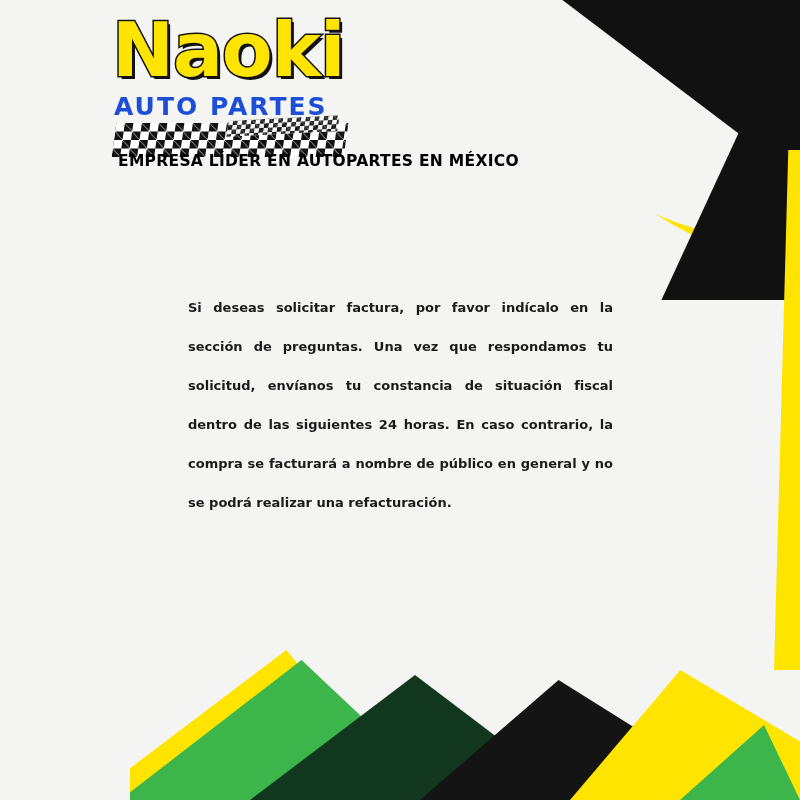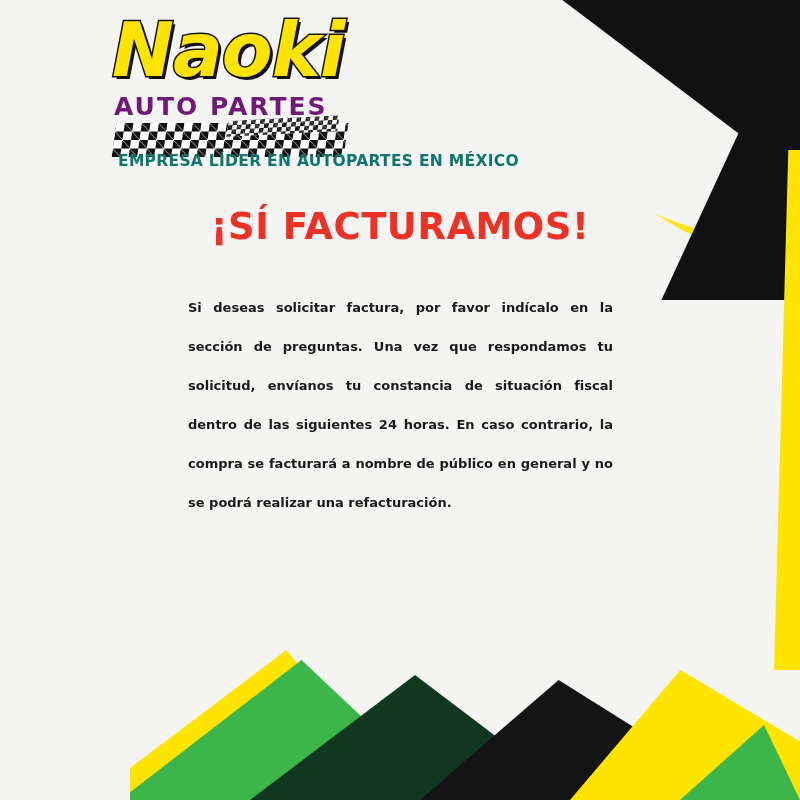--- a/index.html
+++ b/index.html
@@ -114,36 +114,35 @@
 
   .logo-block {
     position: absolute;
     left: 112px;
     top: 8px;
     width: 360px;
   }
   .logo-word {
     font-family: "DejaVu Sans", "Liberation Sans", sans-serif;
     font-weight: bold;
-    font-style: italic;
     font-size: 74px;
     line-height: 84px;
     color: #ffe400;
     letter-spacing: -1px;
     -webkit-text-stroke: 3px #111111;
     paint-order: stroke fill;
     margin: 0;
     text-shadow: 3px 3px 0 #111111;
   }
   .logo-sub {
     font-family: "DejaVu Sans", "Liberation Sans", sans-serif;
     font-weight: bold;
     font-size: 25px;
     letter-spacing: 2px;
-    color: #701a75;
+    color: #1d4ed8;
     margin: 0 0 2px 2px;
   }
   .checker {
     width: 232px;
     height: 34px;
     margin-left: 2px;
     background-color: #ffffff;
     background-image:
       linear-gradient(45deg, #111 25%, transparent 25%, transparent 75%, #111 75%),
       linear-gradient(45deg, #111 25%, transparent 25%, transparent 75%, #111 75%);
@@ -165,21 +164,21 @@
     background-position: 0 0, 4.5px 4.5px;
     transform: skewX(-12deg) rotate(-3deg);
     opacity: .9;
   }
   .tagline {
     position: absolute;
     left: 118px;
     top: 152px;
     font-size: 15.5px;
     font-weight: bold;
-    color: #0f766e;
+    color: #000000;
     letter-spacing: .3px;
     white-space: nowrap;
   }
 
   .headline {
     position: absolute;
     top: 205px;
     left: 0;
     width: 100%;
     text-align: center;
@@ -227,18 +226,17 @@
 
     <div class="logo-block">
       <div class="logo-word">Naoki</div>
       <div class="logo-sub">AUTO PARTES</div>
       <div class="checker"></div>
     </div>
     <div class="checker-tail"></div>
 
     <div class="tagline">EMPRESA LÍDER  EN AUTOPARTES EN MÉXICO</div>
 
-    <div class="headline">¡SÍ FACTURAMOS!</div>
 
     <div class="body-text">Si deseas solicitar factura, por favor indícalo en la sección de preguntas. Una vez que respondamos tu solicitud, envíanos tu constancia de situación fiscal dentro de las siguientes 24 horas. En caso contrario, la compra se facturará a nombre de público en general y no se podrá realizar una refacturación.</div>
 
   </div>
 </div>
 
 </body></html>

